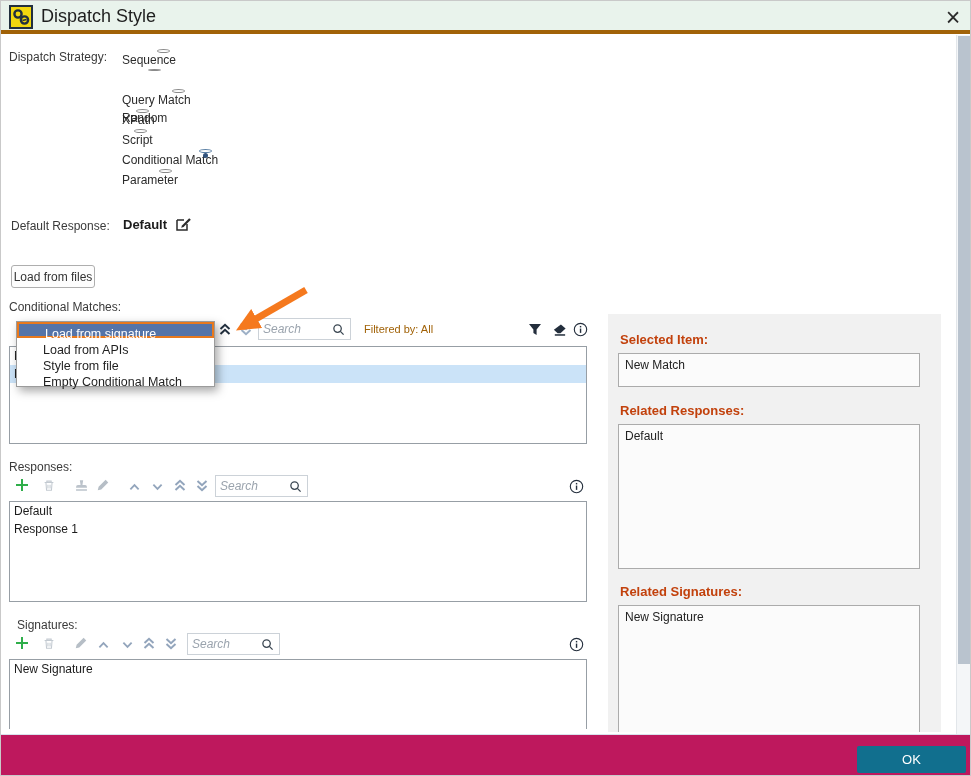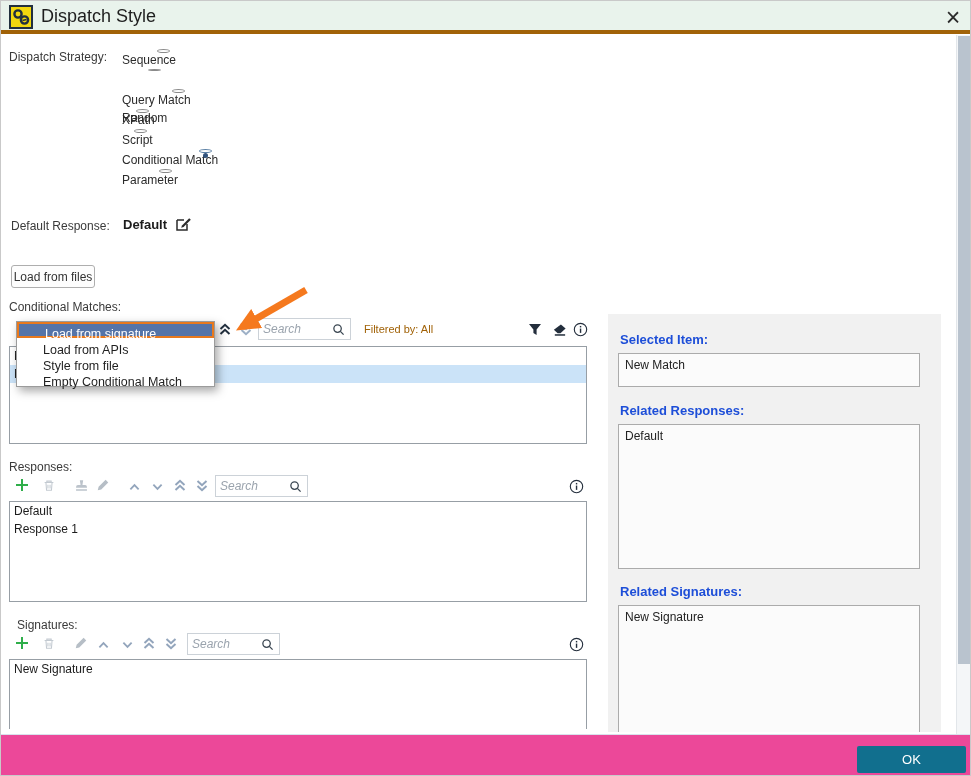--- a/index.html
+++ b/index.html
@@ -61,27 +61,27 @@
   .ctx-menu { position:absolute; left:15px; top:320px; width:199px; background:#ffffff;
               border:1px solid #9b9b9b; box-shadow:3px 4px 9px rgba(0,0,0,0.35); z-index:30; }
   .ctx-item { height:16px; line-height:24px; padding-left:26px; font-size:12.5px;
               color:#1f1f1f; cursor:pointer; white-space:nowrap; }
   .ctx-item.highlight { background:#5574a8; color:#ffffff;
               border:2px solid #e8791d; line-height:20px; }
 
   
   .details { position:absolute; left:607px; top:313px; width:333px; height:418px;
              background:#f1f1f1; }
-  .details .dlbl { position:absolute; left:12px; font-size:13px; font-weight:bold; color:#1d4ed8; }
+  .details .dlbl { position:absolute; left:12px; font-size:13px; font-weight:bold; color:#c2410c; }
   .details .dbox { position:absolute; left:10px; width:302px; background:#fbfbfb;
                    border:1px solid #ababab; font-size:12px; color:#222;
                    padding:4px 6px; overflow:hidden; }
 
   
-  .footer { position:absolute; left:0; top:733px; width:971px; height:43px; background:#ec4899;
+  .footer { position:absolute; left:0; top:733px; width:971px; height:43px; background:#be185d;
             border-top:1px solid #d8e2ec; }
 
   .filtered-by { position:absolute; left:363px; top:322px; font-size:11px; color:#a16207; }
 
   .arrow-annot { position:absolute; left:221px; top:283px; z-index:40; pointer-events:none; }
 </style>
 </head>
 <body>
 
 <div id="app">

